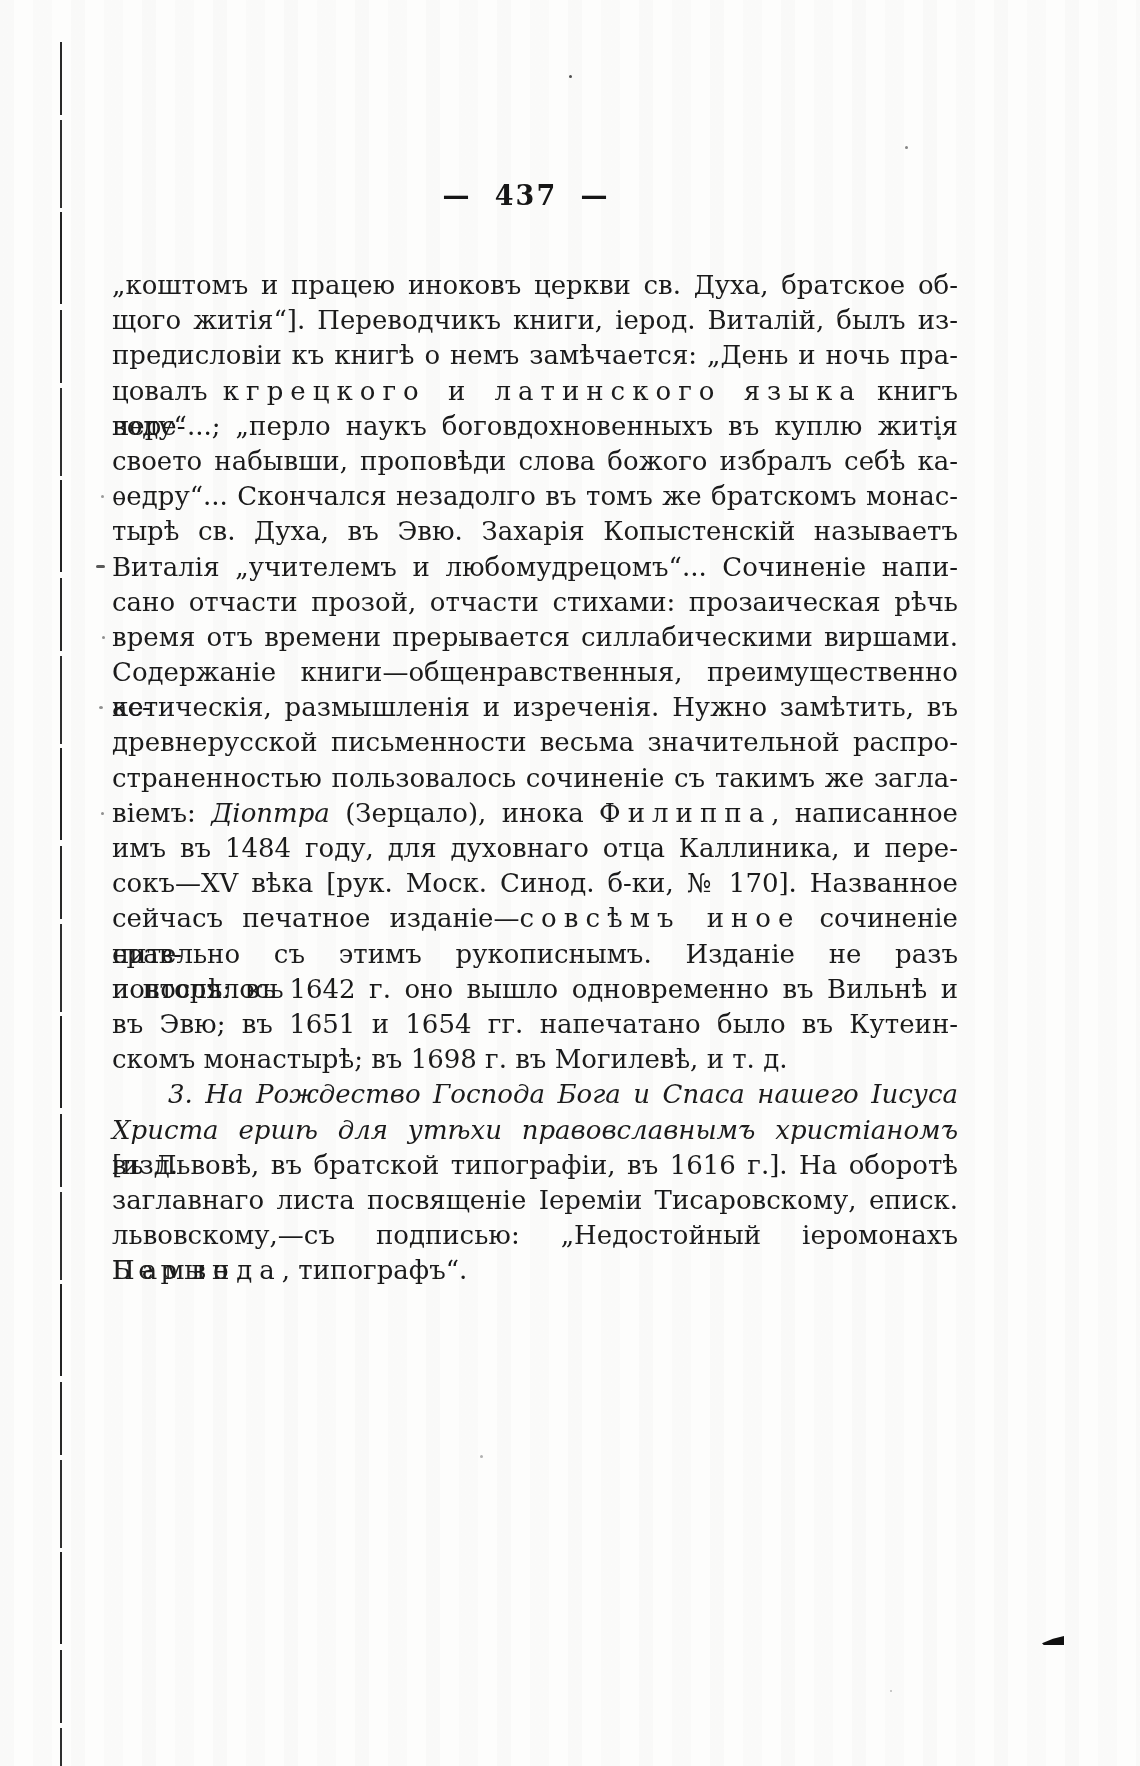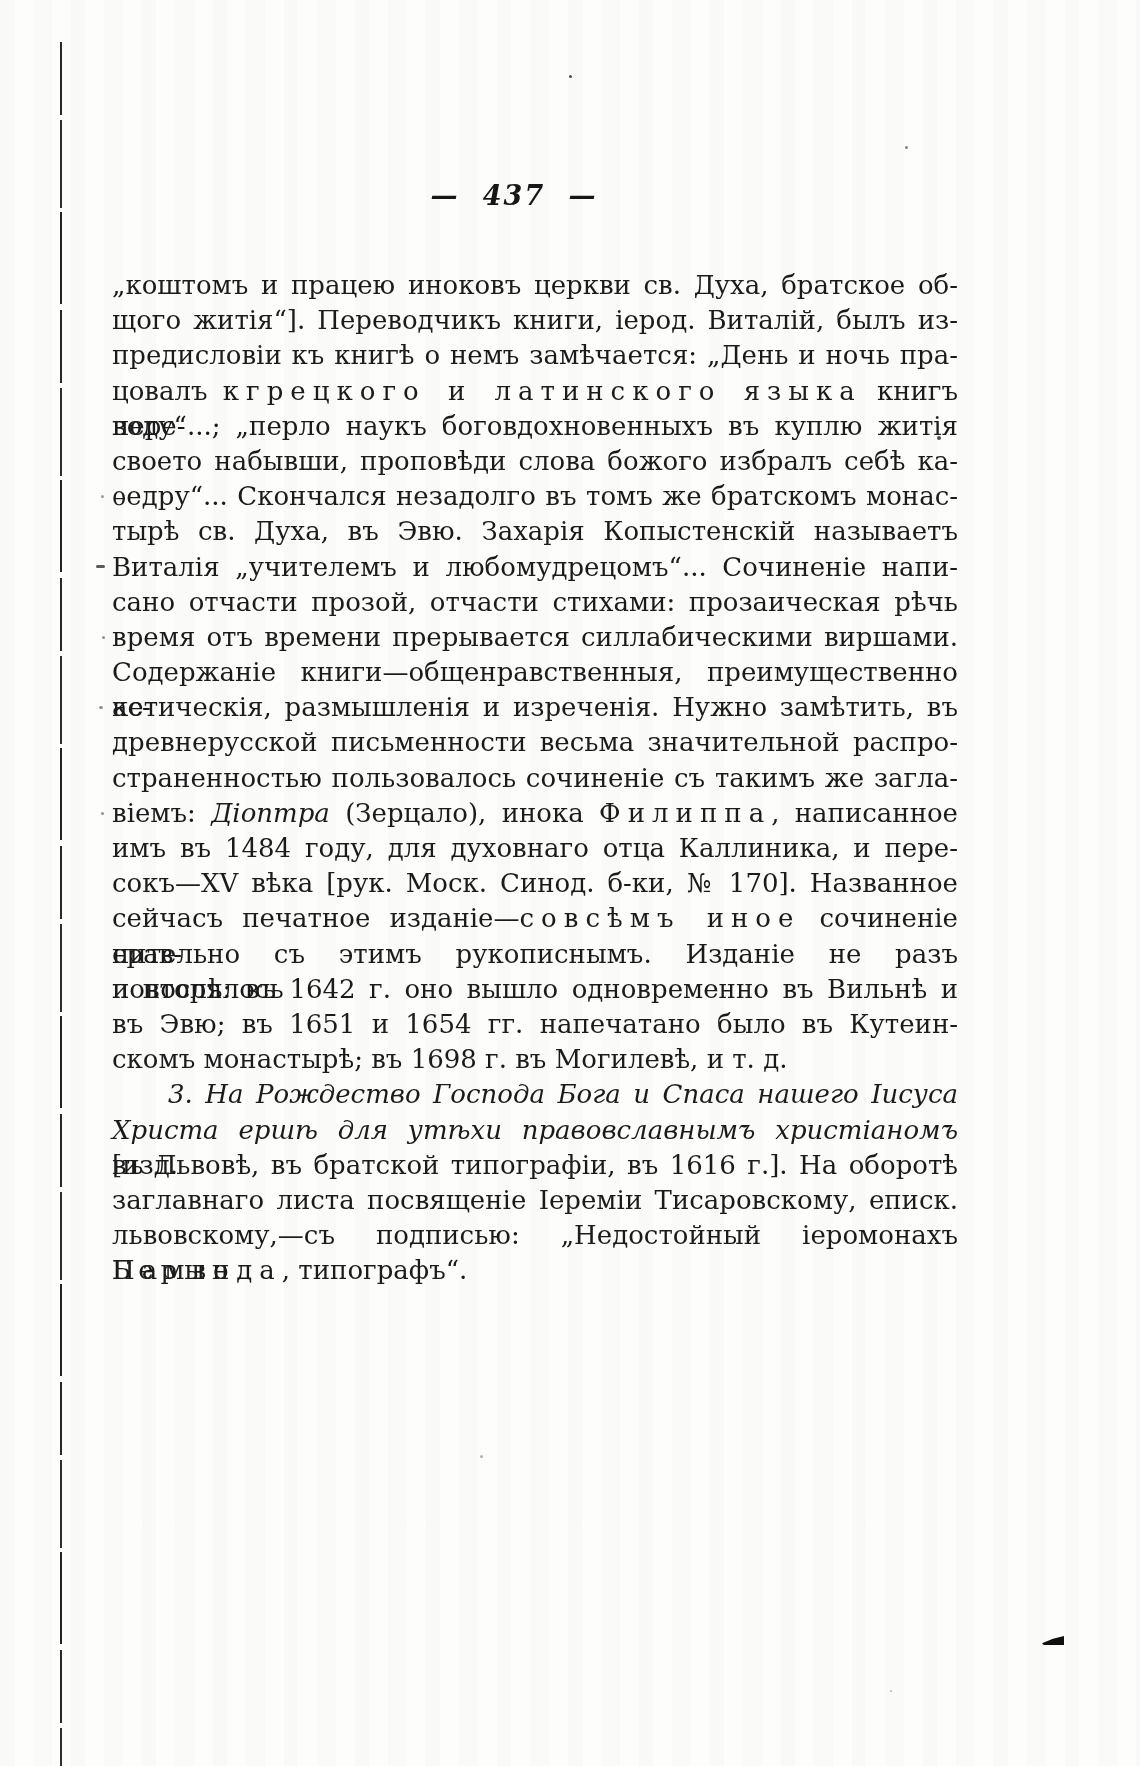--- a/index.html
+++ b/index.html
@@ -28,26 +28,25 @@
     background:repeating-linear-gradient(180deg,
       #161616 0px,   #161616 73px,
       rgba(0,0,0,0) 73px,  rgba(0,0,0,0) 78px,
       #1e1e1e 78px,  #1e1e1e 166px,
       rgba(0,0,0,0) 166px, rgba(0,0,0,0) 170px,
       #101010 170px, #101010 262px,
       rgba(0,0,0,0) 262px, rgba(0,0,0,0) 268px);
     opacity:.92;
   }
   .page-header{
-    position:absolute;top:180px;left:1px;width:1026px;
+    position:absolute;top:180px;left:13px;width:1026px;
     text-align:center;
     font-size:27px;font-weight:bold;
     letter-spacing:2px;word-spacing:12px;
     color:#161616;
-    font-style:italic;
   }
   .text-block{
     position:absolute;left:112px;top:268px;width:846px;
   }
   .line{
     height:35.2px;line-height:35.2px;
     font-size:26px;
     text-align:justify;
     text-align-last:justify;
   }

